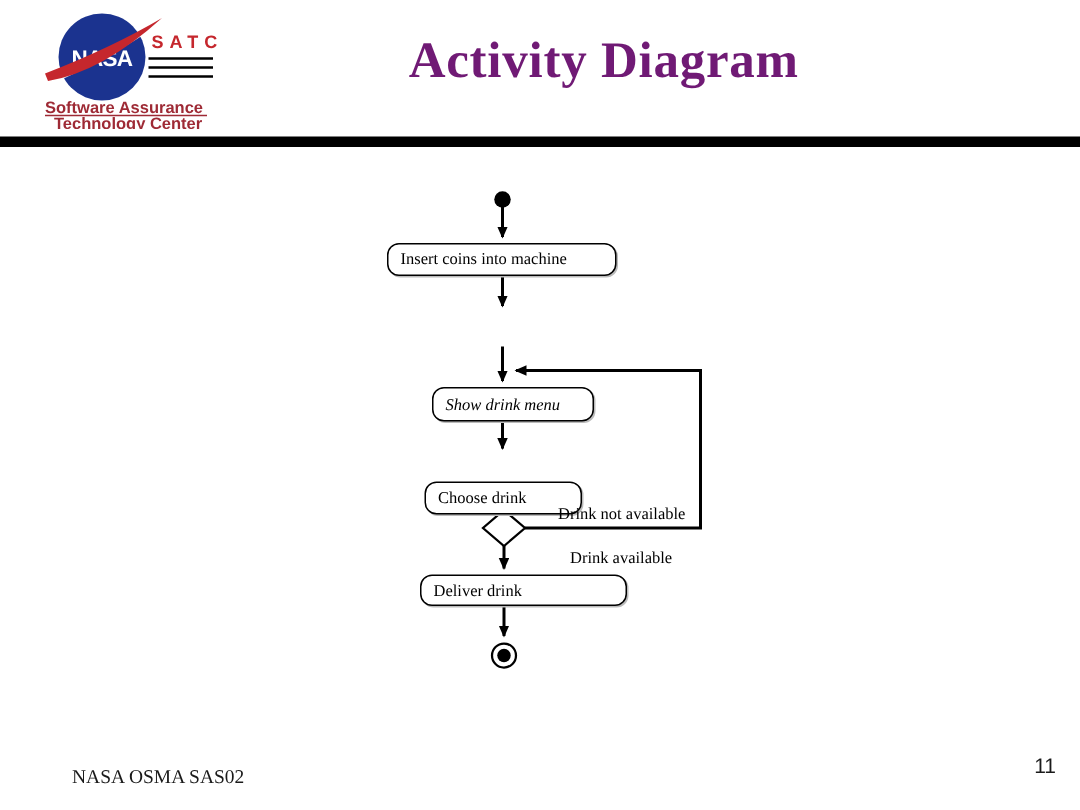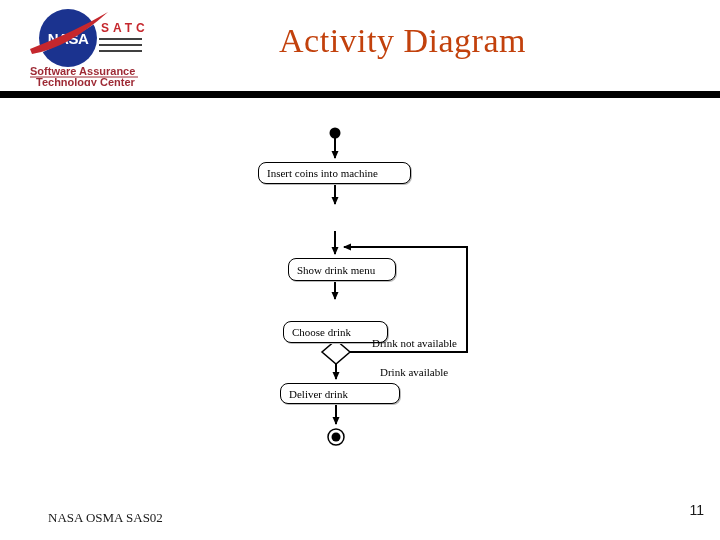--- a/index.html
+++ b/index.html
@@ -9,42 +9,42 @@
     background:#ffffff;
     overflow:hidden;
     font-family:"Liberation Serif", serif;
   }
   
   .logo{position:absolute;left:28px;top:8px;width:118px;height:78px;}
   .title{
     position:absolute;left:150px;top:22px;width:505px;
     text-align:center;
     font-family:"Liberation Serif", serif;
-    font-weight:normal;font-size:34px;color:#c2410c;
+    font-weight:bold;font-size:34px;color:#701a75;
     letter-spacing:0.5px;
   }
   .black-bar{
     position:absolute;left:0;top:91px;width:720px;height:7px;
     background:#000;
   }
   
   .connectors{position:absolute;left:0;top:0;width:720px;height:540px;}
   .activity-box{
     position:absolute;box-sizing:border-box;
     background:#fff;border:1.5px solid #000;border-radius:8px;
     font-family:"Liberation Serif", serif;font-size:11px;color:#000;
     display:flex;align-items:center;padding-left:8px;
     box-shadow:1px 1px 0 #bbb;
     text-align:center;
   }
   .box-insert {left:258px;top:162px;width:153px;height:22px;}
   .box-check  {left:240px;top:208px;width:188px;height:23px;}
-  .box-show   {left:288px;top:258px;width:108px;height:23px;}
+  .box-show   {left:288px;top:258px;width:108px;height:23px;font-style:italic;}
   .box-choose {left:283px;top:303px;width:105px;height:22px;margin-top:18px;}
-  .box-deliver{left:280px;top:383px;width:120px;height:21px;}
+  .box-deliver{left:280px;top:383px;width:138px;height:21px;}
   .edge-label{
     position:absolute;
     font-family:"Liberation Serif", serif;font-size:11px;color:#000;
     white-space:nowrap;
   }
   .lbl-not-available{left:372px;top:337px;}
   .lbl-available{left:380px;top:366px;}
   
   .footer-text{
     position:absolute;left:48px;top:510px;

